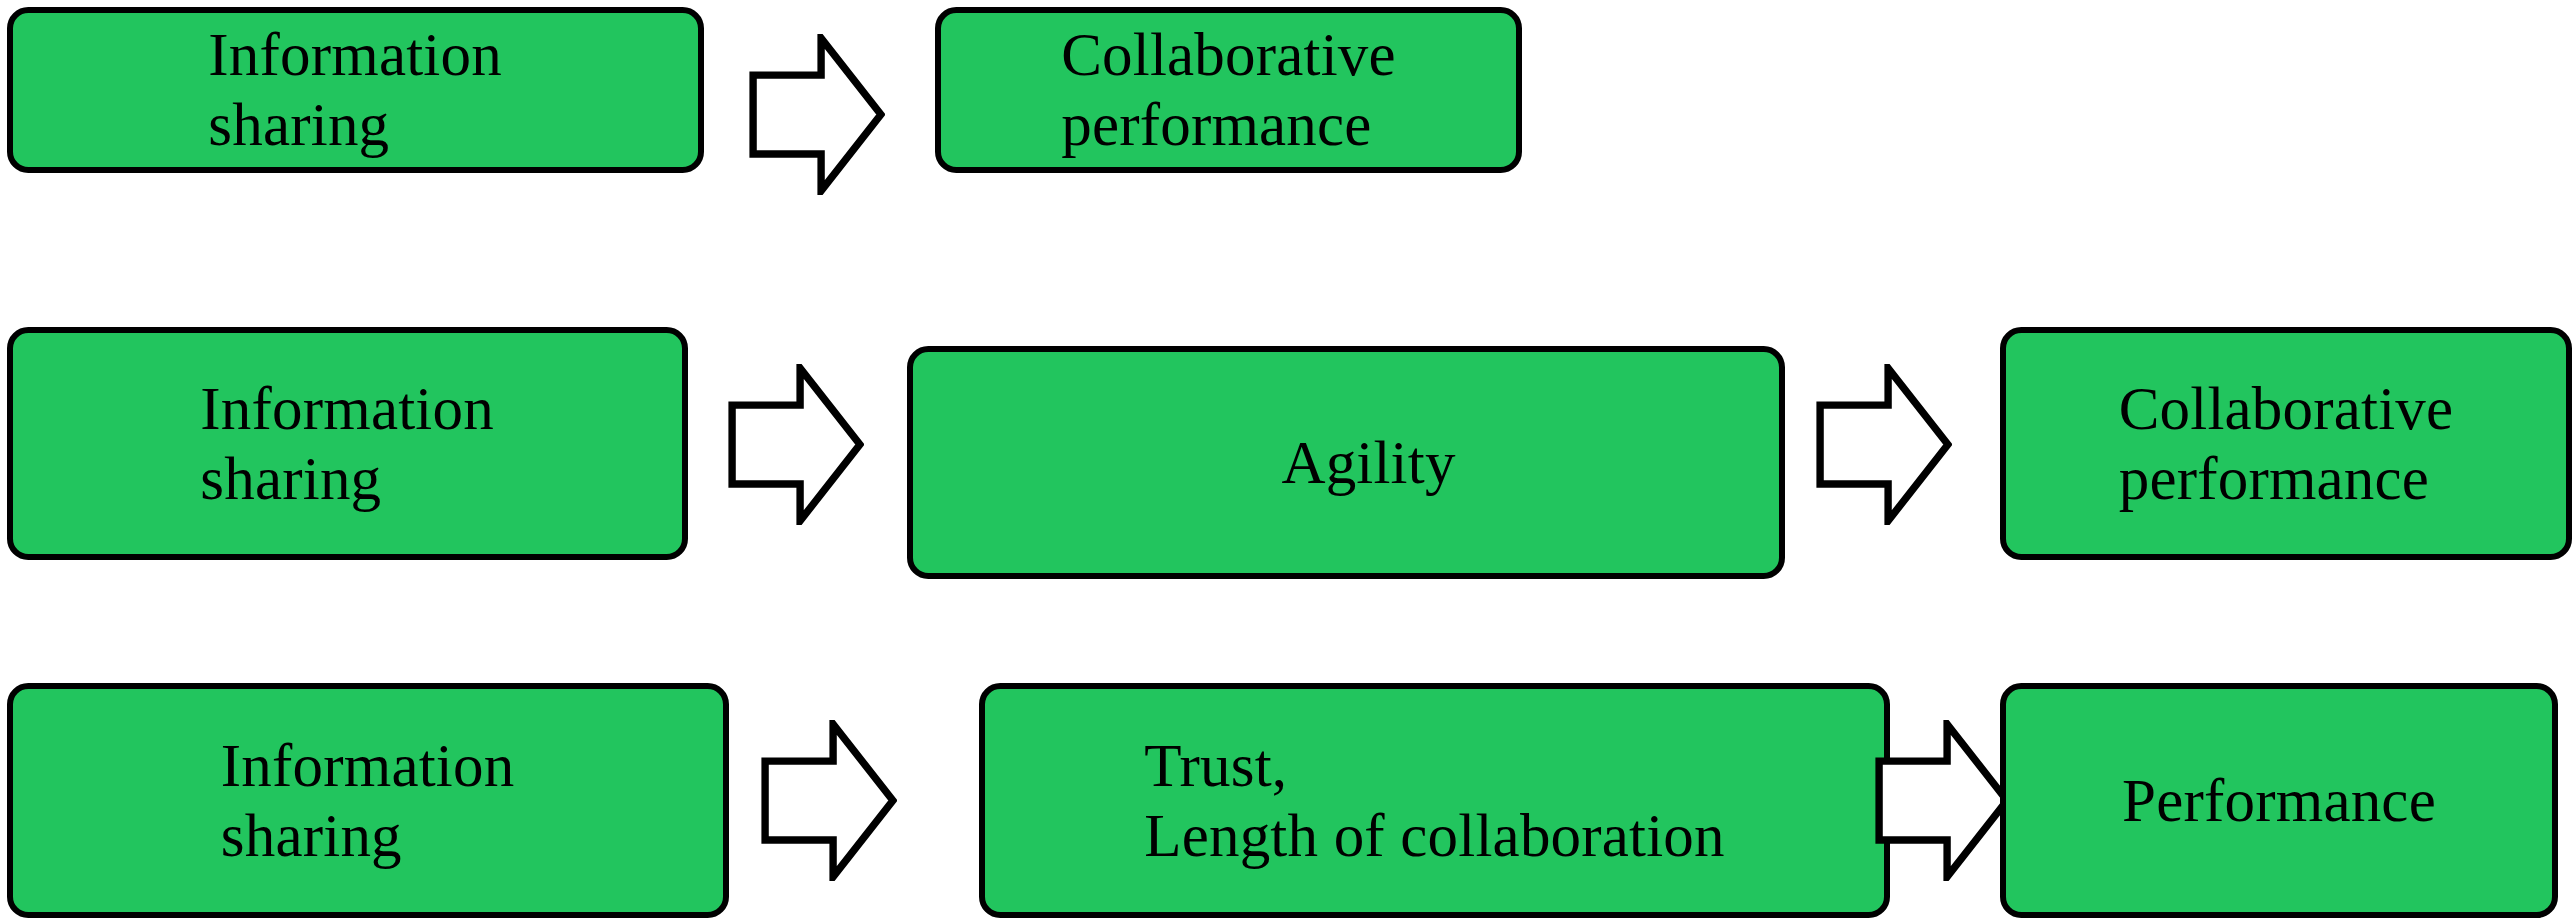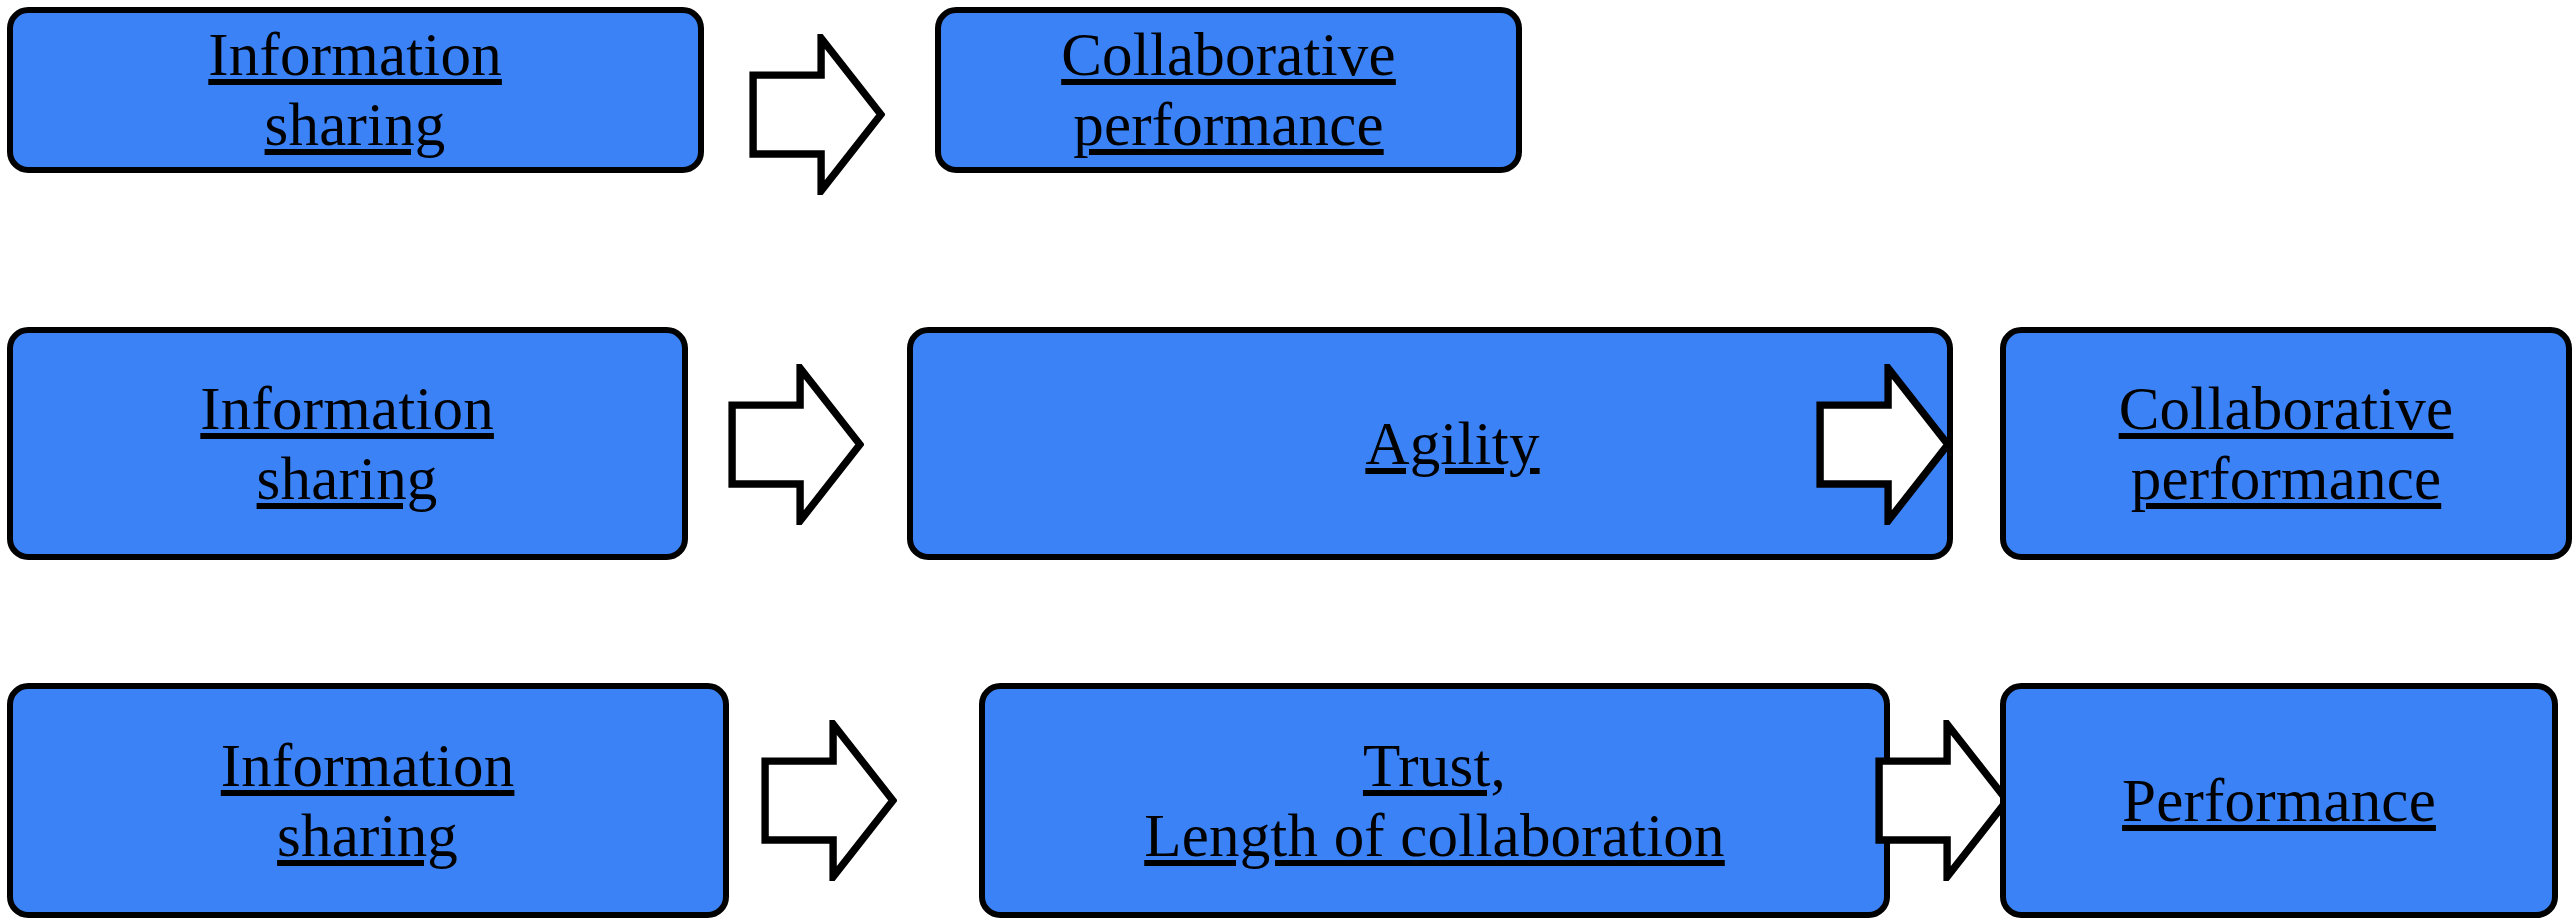--- a/index.html
+++ b/index.html
@@ -17,30 +17,29 @@
     width: 2576px;
     height: 920px;
     background: #ffffff;
     overflow: hidden;
   }
 
   
   .node {
     position: absolute;
     box-sizing: border-box;
-    background: #3b82f6;
+    background: #22c55e;
     border: 6.6px solid #000000;
     border-radius: 21.3px;
     display: flex;
     align-items: center;
     justify-content: center;
-    text-align: center;
+    text-align: left;
     line-height: 1.14;
     letter-spacing: 0.2px;
-    text-decoration: underline;
   }
   .node .label {
     display: block;
     padding: 0 8.2px;
     white-space: pre-line;
   }
 
   
   .fs-a { font-size: 61px; }
   .fs-b { font-size: 61px; }
@@ -92,21 +91,21 @@
       <span class="label">Information
 sharing</span>
     </div>
 
     <div class="arrow" style="left:728px; top:364px; width:136px; height:161px;">
       <svg viewBox="0 0 166 196" preserveAspectRatio="none">
         <polygon points="5,50 88,50 88,5 161,98 88,191 88,146 5,146"></polygon>
       </svg>
     </div>
 
-    <div class="node fs-b" style="left:907px; top:327px; width:1046px; height:233px;padding-left:45px;">
+    <div class="node fs-b" style="left:907px; top:346px; width:878px; height:233px;padding-left:45px;">
       <span class="label">Agility</span>
     </div>
 
     <div class="arrow" style="left:1816px; top:364px; width:136px; height:161px;">
       <svg viewBox="0 0 166 196" preserveAspectRatio="none">
         <polygon points="5,50 88,50 88,5 161,98 88,191 88,146 5,146"></polygon>
       </svg>
     </div>
 
     <div class="node fs-b" style="left:2000px; top:327px; width:572px; height:233px;">

